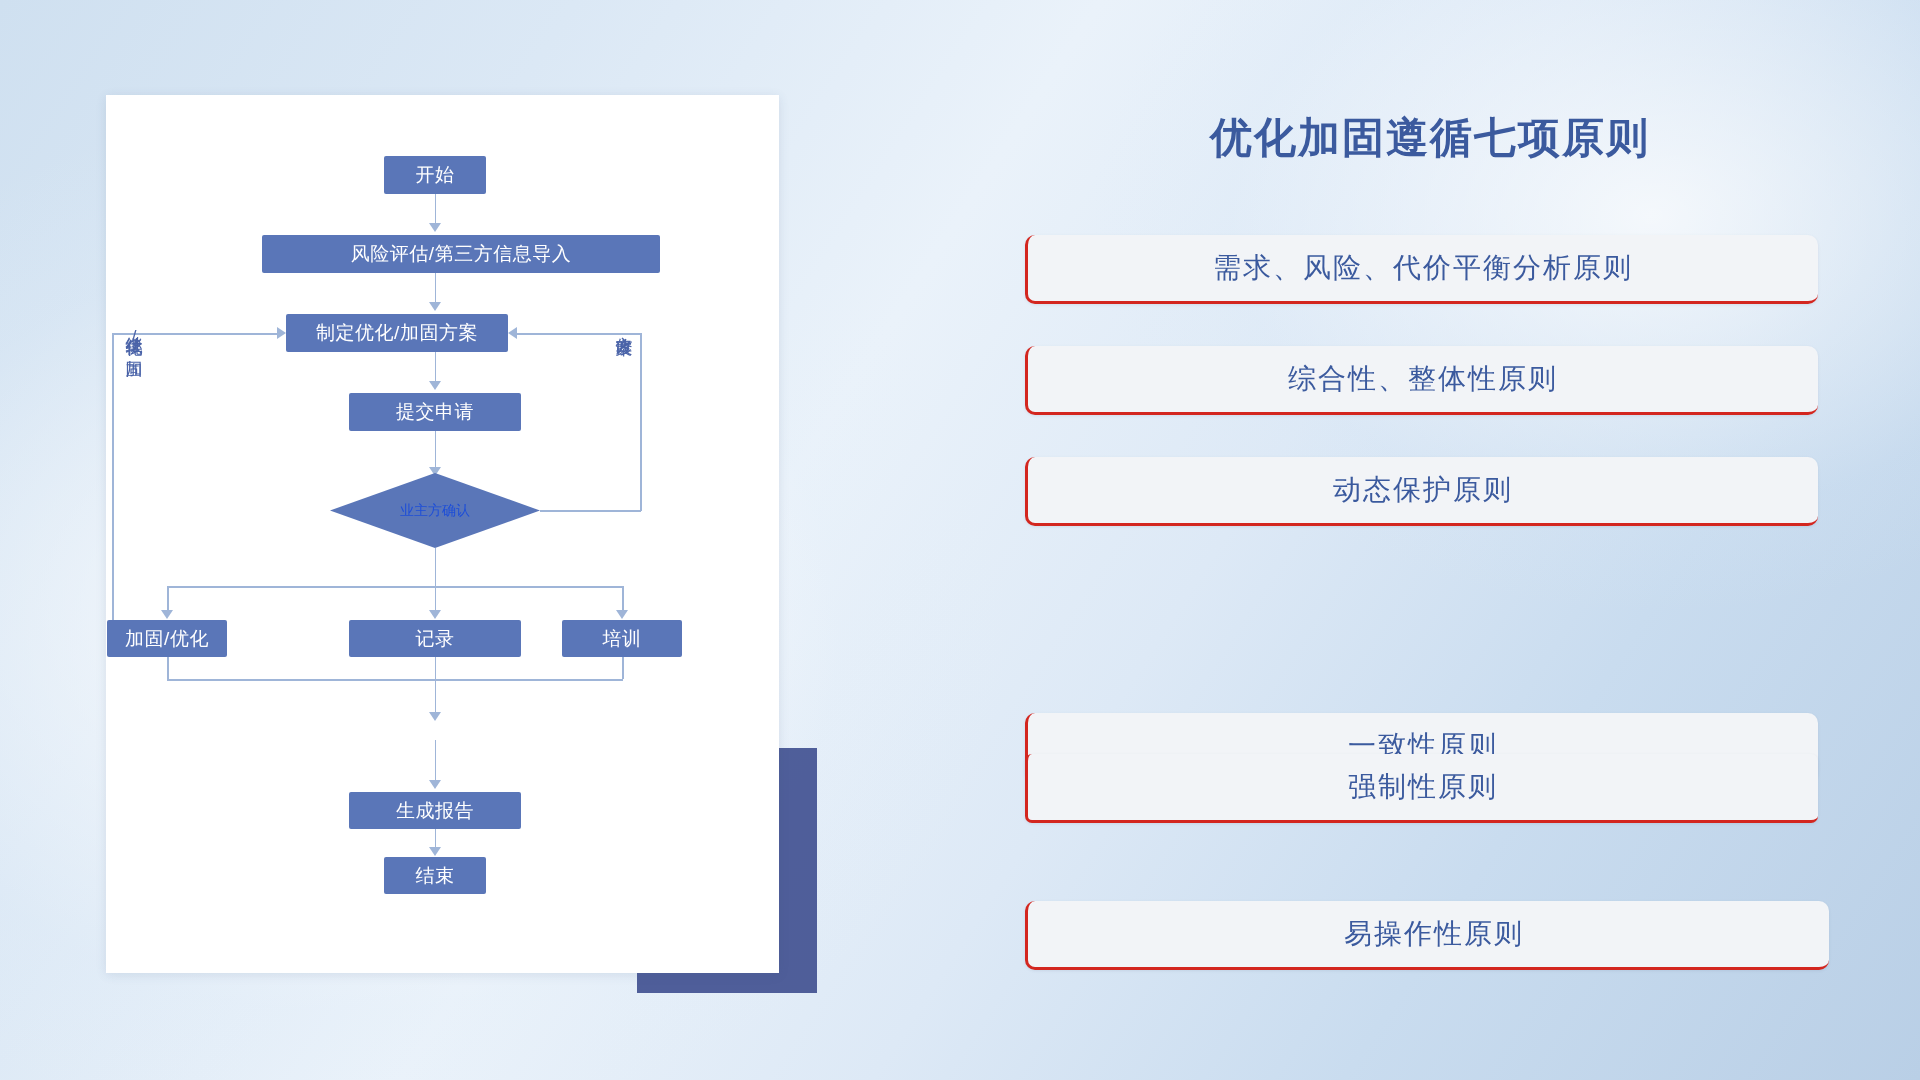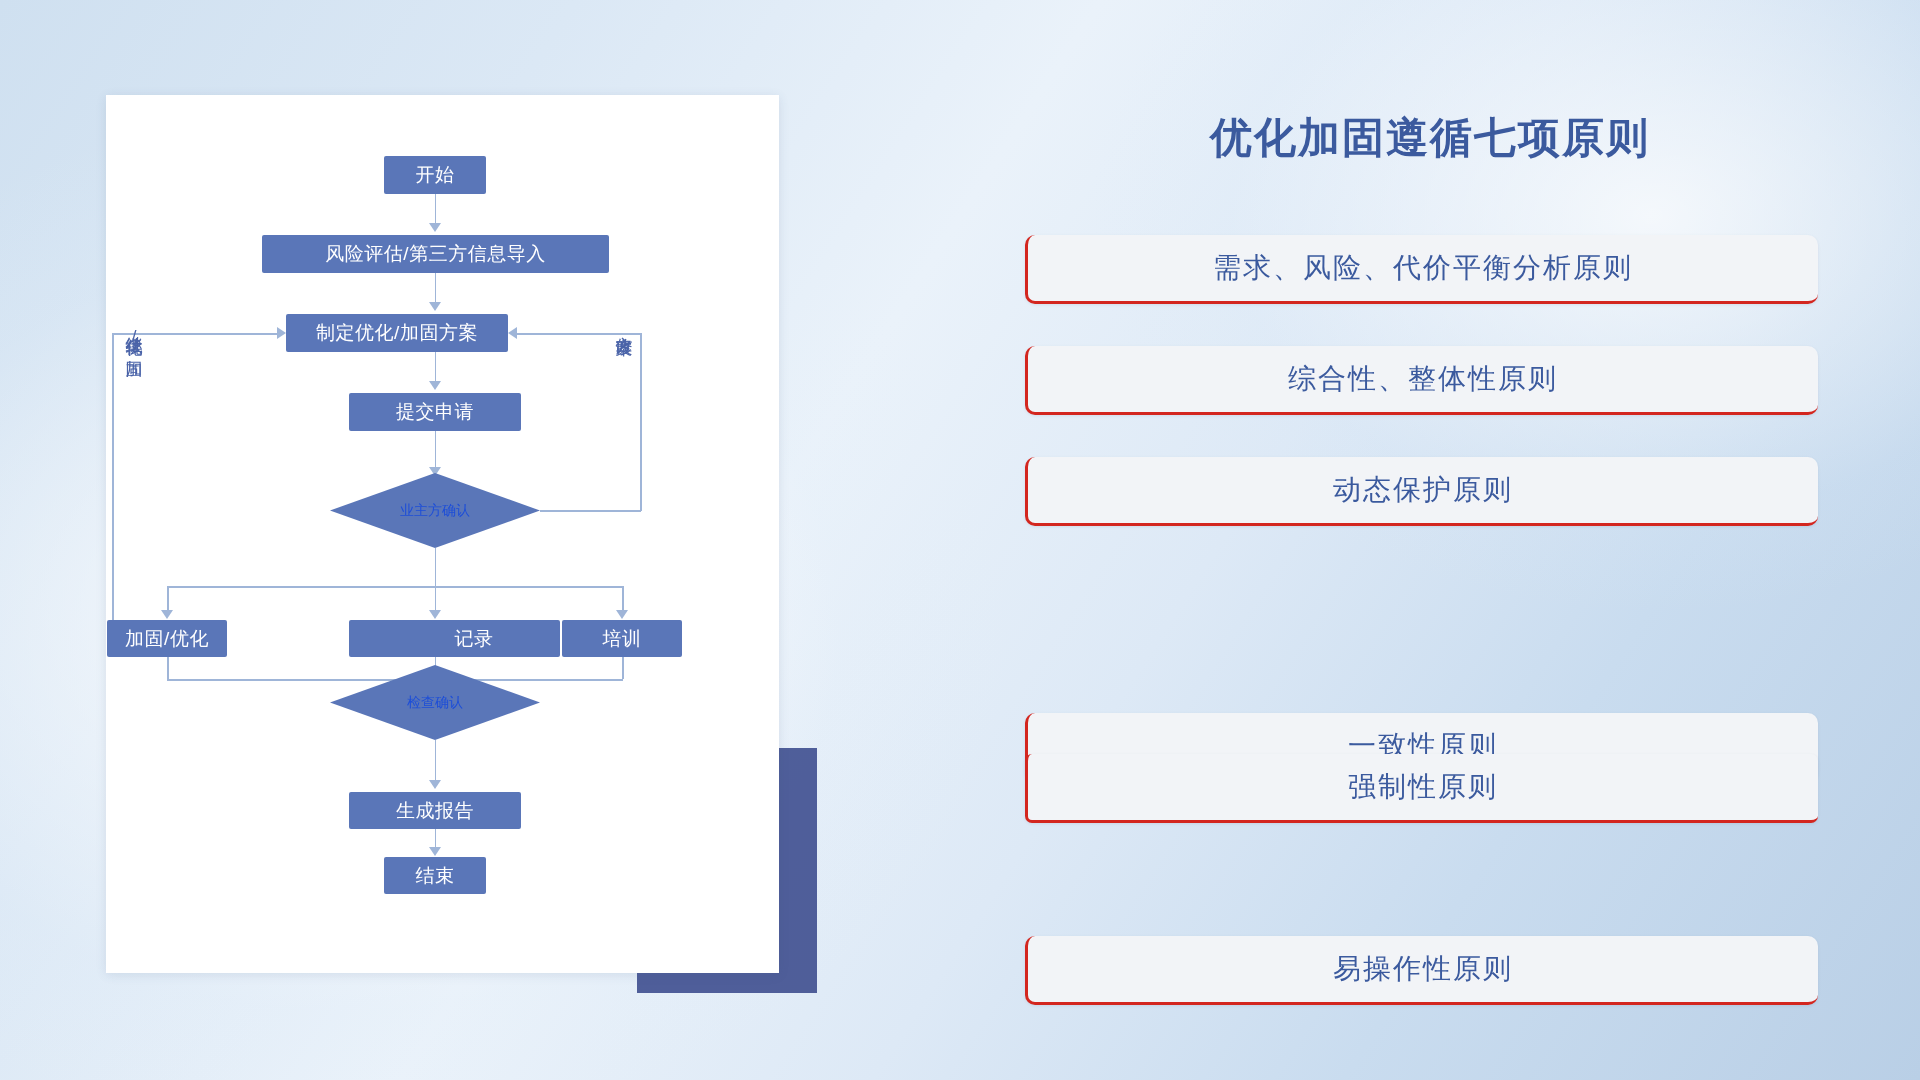--- a/index.html
+++ b/index.html
@@ -152,21 +152,21 @@
 
   <div class="card-shadow"></div>
 
   <div class="flow-card">
 
     <div class="node" style="left:278px; top:61px; width:102px; height:38px;">开始</div>
 
     <div class="ln v" style="left:328.5px; top:99px; height:32px;"></div>
     <div class="arrow-down" style="left:323px; top:128px;"></div>
 
-    <div class="node" style="left:156px; top:140px; width:347px; height:38px;">风险评估/第三方信息导入</div>
+    <div class="node" style="left:156px; top:140px; width:398px; height:38px;">风险评估/第三方信息导入</div>
 
     <div class="ln v" style="left:328.5px; top:178px; height:32px;"></div>
     <div class="arrow-down" style="left:323px; top:207px;"></div>
 
     <div class="node" style="left:180px; top:219px; width:222px; height:38px;">制定优化/加固方案</div>
 
     <div class="ln v" style="left:328.5px; top:257px; height:32px;"></div>
     <div class="arrow-down" style="left:323px; top:286px;"></div>
 
     <div class="node" style="left:243px; top:298px; width:172px; height:38px;">提交申请</div>
@@ -197,35 +197,31 @@
     <div class="ln h" style="left:61px; top:491px; width:456px;"></div>
     <div class="ln v" style="left:61px; top:491px; height:29px;"></div>
     <div class="ln v" style="left:328.5px; top:491px; height:29px;"></div>
     <div class="ln v" style="left:516px; top:491px; height:29px;"></div>
     <div class="arrow-down" style="left:55px; top:515px;"></div>
     <div class="arrow-down" style="left:323px; top:515px;"></div>
     <div class="arrow-down" style="left:510px; top:515px;"></div>
 
     <div class="node" style="left:1px; top:525px; width:120px; height:37px;">加固/优化</div>
 
-    <div class="node" style="left:243px; top:525px; width:172px; height:37px;padding-left:39px;">记录</div>
+    <div class="node" style="left:243px; top:525px; width:172px; height:37px;">记录</div>
 
     <div class="node" style="left:456px; top:525px; width:120px; height:37px;">培训</div>
 
     <div class="ln v" style="left:61px; top:562px; height:22px;"></div>
     <div class="ln v" style="left:328.5px; top:562px; height:22px;"></div>
     <div class="ln v" style="left:516px; top:562px; height:22px;"></div>
     <div class="ln h" style="left:61px; top:584px; width:456px;"></div>
     <div class="ln v" style="left:328.5px; top:584px; height:38px;"></div>
     <div class="arrow-down" style="left:323px; top:617px;"></div>
 
-    <div class="diamond-wrap" style="left:224px; top:570px; width:210px; height:75px;">
-      <div class="diamond-shape"></div>
-      <div class="diamond-label">检查确认</div>
-    </div>
 
     <div class="ln v" style="left:328.5px; top:645px; height:44px;"></div>
     <div class="arrow-down" style="left:323px; top:685px;"></div>
 
     <div class="node" style="left:243px; top:697px; width:172px; height:37px;">生成报告</div>
 
     <div class="ln v" style="left:328.5px; top:734px; height:22px;"></div>
     <div class="arrow-down" style="left:323px; top:752px;"></div>
 
     <div class="node" style="left:278px; top:762px; width:102px; height:37px;">结束</div>
@@ -241,17 +237,17 @@
   </div>
   <div class="principle" style="top:457px;">
     <span>动态保护原则</span>
   </div>
   <div class="principle" style="top:713px;">
     <span>一致性原则</span>
   </div>
   <div class="principle" style="top:754px;border-radius:7px;">
     <span>强制性原则</span>
   </div>
-  <div class="principle" style="top:936px;">
+  <div class="principle" style="top:901px;padding-left:11px;">
     <span>易操作性原则</span>
   </div>
 
 </div>
 
 </body></html>

